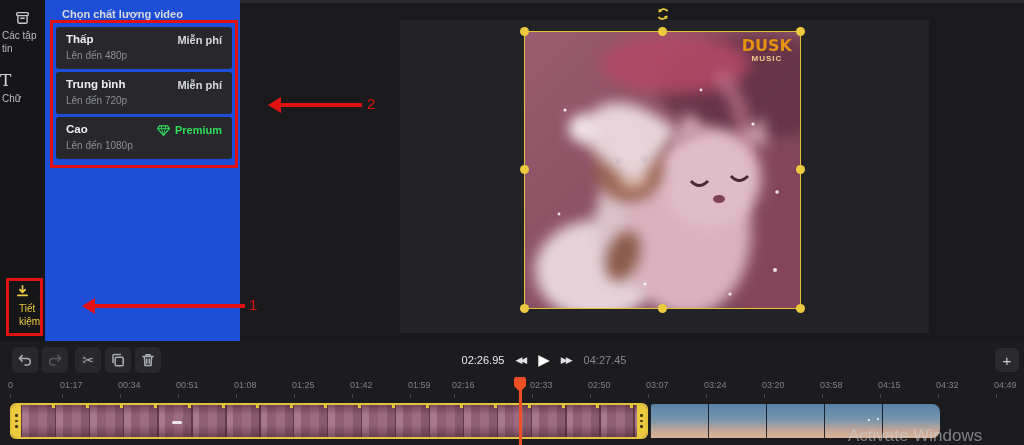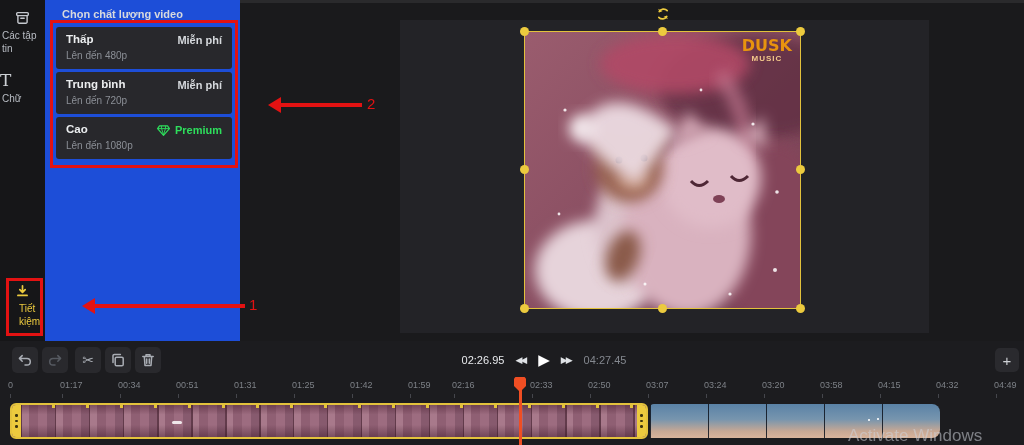--- a/index.html
+++ b/index.html
@@ -267,21 +267,21 @@
 
     <div class="add-btn">
       <span>+</span>
     </div>
 
     <div class="ruler">
       <span class="tick" style="left:8px">0</span>
       <span class="tick" style="left:60px">01:17</span>
       <span class="tick" style="left:118px">00:34</span>
       <span class="tick" style="left:176px">00:51</span>
-      <span class="tick" style="left:234px">01:31</span>
+      <span class="tick" style="left:234px">01:08</span>
       <span class="tick" style="left:292px">01:25</span>
       <span class="tick" style="left:350px">01:42</span>
       <span class="tick" style="left:408px">01:59</span>
       <span class="tick" style="left:452px">02:16</span>
       <span class="tick" style="left:530px">02:33</span>
       <span class="tick" style="left:588px">02:50</span>
       <span class="tick" style="left:646px">03:07</span>
       <span class="tick" style="left:704px">03:24</span>
       <span class="tick" style="left:762px">03:20</span>
       <span class="tick" style="left:820px">03:58</span>

